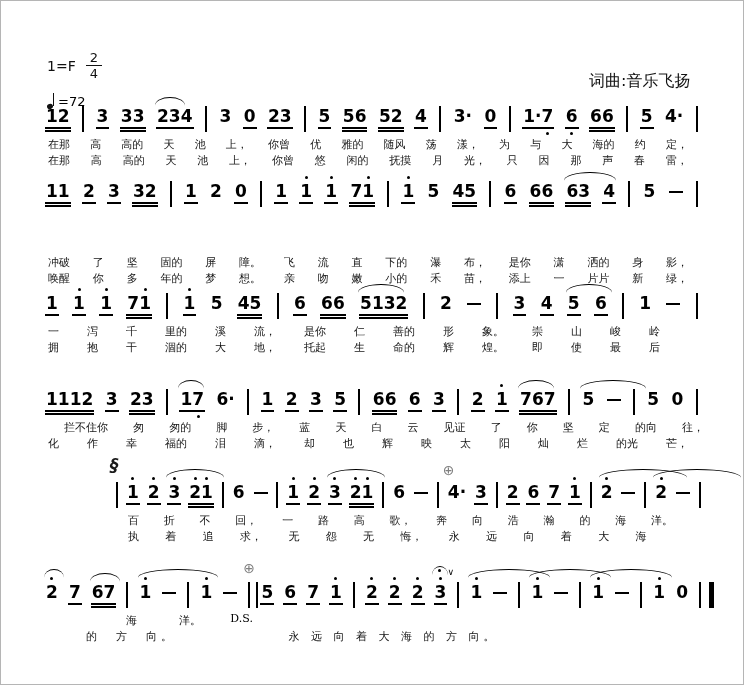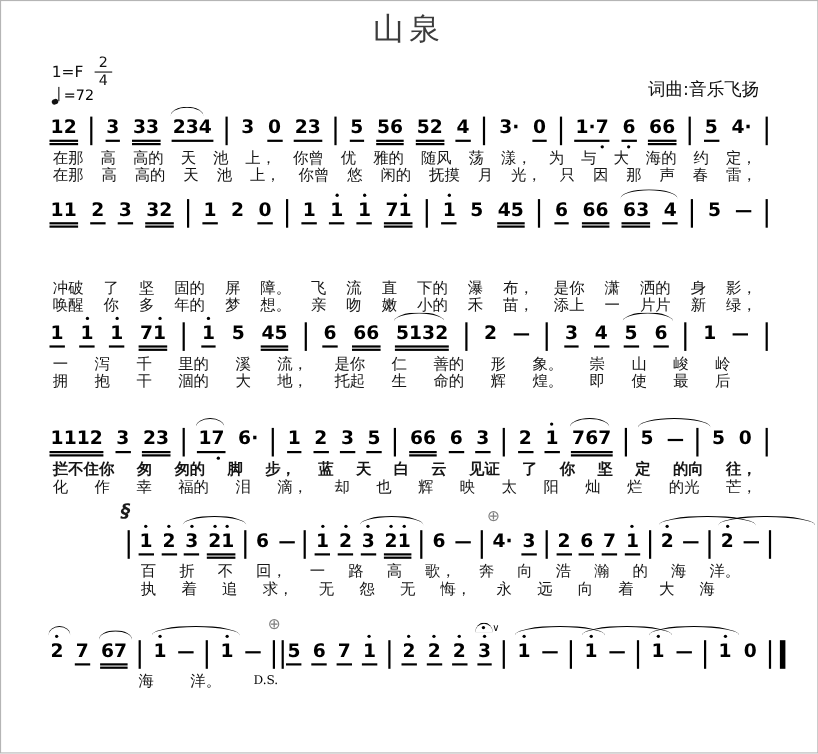--- a/index.html
+++ b/index.html
@@ -3,21 +3,21 @@
 <meta charset="utf-8">
 <style>
   html,body{margin:0;padding:0;background:#fff;}
   body{width:744px;height:685px;position:relative;font-family:"DejaVu Sans",sans-serif;color:#000;overflow:hidden;}
   .sheet{position:absolute;inset:0;border:1px solid #b5b5b5;background:#fff;}
   .title{position:absolute;top:6px;left:0;right:0;text-align:center;font-size:28px;color:#3c3c3c;letter-spacing:5px;}
   .keysig{position:absolute;left:46px;top:50px;font-size:14px;color:#111;display:flex;align-items:center;}
   .frac{display:inline-block;margin-left:10px;text-align:center;font-size:13px;line-height:13px;}
   .frac .num{display:block;border-bottom:1.2px solid #111;padding:0 4px 1px;}
   .frac .den{display:block;padding-top:1px;}
-  .tempo{position:absolute;left:46px;top:78px;font-size:13px;display:flex;align-items:center;}
+  .tempo{position:absolute;left:46px;top:92px;font-size:13px;display:flex;align-items:center;}
   .qnote{display:inline-block;position:relative;width:10px;height:16px;margin-right:1px;}
   .qnote::before{content:"";position:absolute;bottom:0;left:0;width:6px;height:5px;background:#111;border-radius:50%;transform:rotate(-18deg);}
   .qnote::after{content:"";position:absolute;left:5.5px;bottom:3px;width:1.5px;height:13px;background:#111;}
   .credit{position:absolute;left:588px;top:70px;font-size:16px;color:#111;}
   .score{position:absolute;inset:0;}
   .system{position:absolute;}
   .noterow{display:flex;justify-content:space-between;align-items:flex-start;height:30px;}
   .note{position:relative;font-weight:bold;font-size:17px;line-height:21px;padding-bottom:5px;white-space:nowrap;}
   .note .ch{position:relative;display:inline-block;}
   .note.u1::before{content:"";position:absolute;left:-1px;right:-1px;bottom:3px;height:1.7px;background:#000;}
@@ -31,30 +31,29 @@
   .bar.dbl{width:6px;background:transparent;border-left:2px solid #000;border-right:2px solid #000;}
   .bar.fin{width:8px;background:transparent;border-left:2px solid #000;border-right:5px solid #000;}
   .dashwrap{height:21px;display:flex;align-items:center;flex:none;}
   .dash{width:14px;height:2px;background:#000;}
   .mark-coda{position:absolute;top:-22px;left:-5px;font-size:14px;color:#808080;font-weight:normal;}
   .mark-segno{position:absolute;top:-27px;left:-6px;font-size:17px;color:#1a1a1a;font-weight:bold;font-style:italic;}
   .mark-fermata{position:absolute;top:-16px;left:-3px;width:16px;height:8px;border-top:1.6px solid #000;border-radius:100% 100% 0 0 / 200% 200% 0 0;}
   .mark-fermata::after{content:"";position:absolute;top:2px;left:50%;margin-left:-1.5px;width:3px;height:3px;background:#000;border-radius:50%;}
   .breath{position:absolute;top:-5px;left:16px;font-size:9px;font-weight:normal;}
   .dsmark{position:absolute;bottom:-17px;left:-18px;font-size:11px;font-family:"DejaVu Serif",serif;white-space:nowrap;}
-  .lyr{display:flex;justify-content:space-between;font-size:14px;line-height:15px;color:#151515;margin-top:1px;}
+  .lyr{display:flex;justify-content:space-between;font-size:11px;line-height:15px;color:#151515;margin-top:1px;}
   .lyr:first-of-type{margin-top:9px;}
   .lyr .syl{white-space:nowrap;}
   .lyr.pre{display:block;white-space:pre;letter-spacing:4px;}
 </style>
 </head>
 <body>
 
 <div class="sheet">
-  <div class="title">山泉</div>
 
   <div class="keysig">
     <span>1=F</span>
     <span class="frac">
       <span class="num">2</span>
       <span class="den">4</span>
     </span>
   </div>
 
   <div class="tempo">
@@ -348,21 +347,21 @@
           </div>
           <div class="barwrap">
             <div class="bar"></div>
           </div>
           <div class="note"><span class="ch">5</span></div>
           <div class="note"><span class="ch">0</span></div>
           <div class="barwrap">
             <div class="bar"></div>
           </div>
         </div>
-        <div class="lyr" style="margin-left: 2px; width: 640px; font-weight: bold;">
+        <div class="lyr" style="margin-left: 18px; width: 640px;">
           <span class="syl">拦不住你</span>
           <span class="syl">匆</span>
           <span class="syl">匆的</span>
           <span class="syl">脚</span>
           <span class="syl">步，</span>
           <span class="syl">蓝</span>
           <span class="syl">天</span>
           <span class="syl">白</span>
           <span class="syl">云</span>
           <span class="syl">见证</span>
@@ -552,15 +551,16 @@
           <div class="note"><span class="ch da">1</span></div>
           <div class="note"><span class="ch">0</span></div>
           <div class="barwrap">
             <div class="bar fin"></div>
           </div>
         </div>
         <div class="lyr" style="margin-left: 80px; width: 75px;">
           <span class="syl">海</span>
           <span class="syl">洋。</span>
         </div>
+        <div class="lyr pre" style="margin-left: 40px;">的  方  向。               永 远 向 着 大 海 的 方 向。</div>
       </div>
     </div>
 </div>
 
 </body></html>

